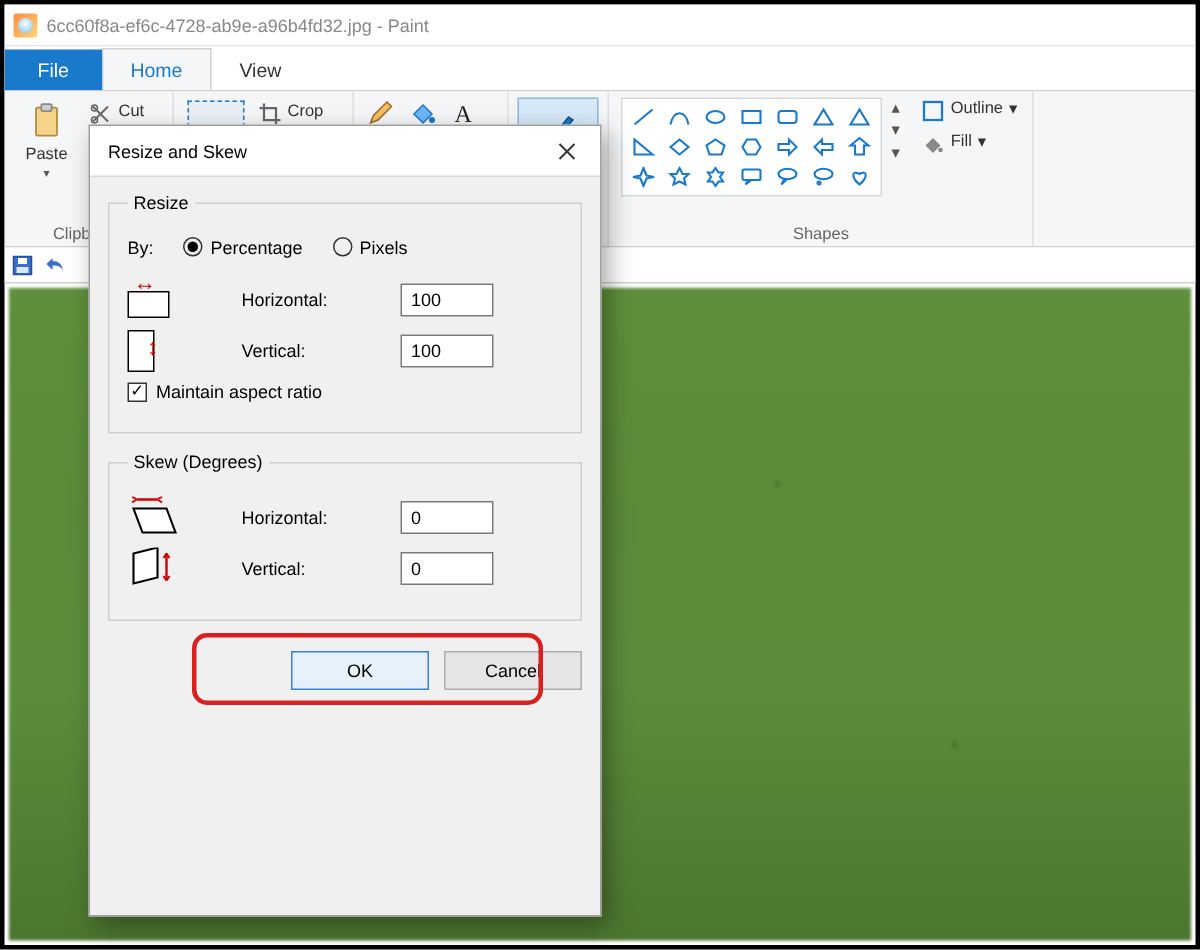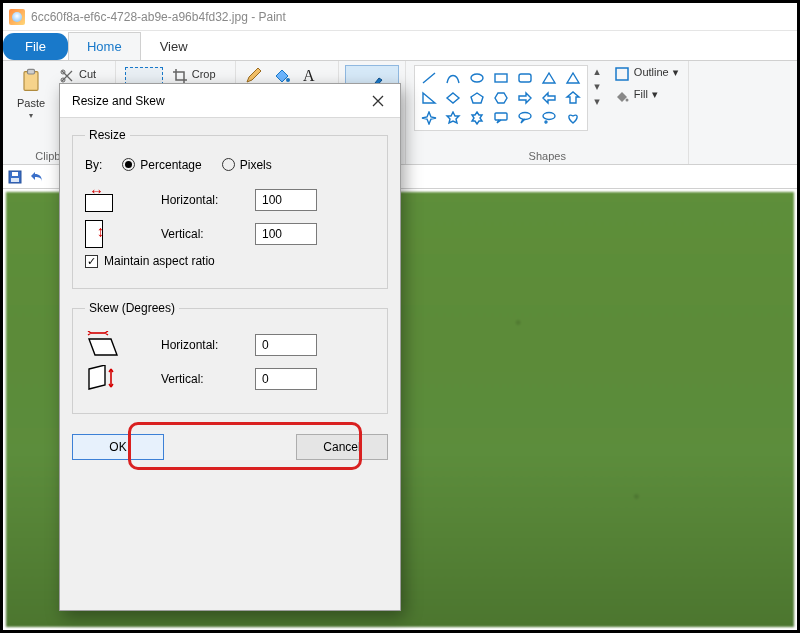--- a/index.html
+++ b/index.html
@@ -42,21 +42,20 @@
     height: 30px;
     background: #fff;
     border-bottom: 1px solid #d0d0d0;
   }
   .file-tab {
     background: #1979ca;
     color: #fff;
     padding: 6px 22px;
     font-size: 13px;
     cursor: pointer;
-    border-radius: 11px;
   }
   .rtab {
     padding: 6px 18px;
     font-size: 13px;
     cursor: pointer;
     color: #333;
     border: 1px solid transparent;
     border-bottom: none;
     margin-top: 24px;
   }
@@ -169,26 +168,26 @@
   .thumb.hbox::before{width:26px;height:16px;top:8px;left:0;}
   .thumb.vbox::before{width:16px;height:26px;left:0;top:0;}
   .thumb .arr{position:absolute;color:#d40000;font-size:15px;font-weight:bold;}
   .thumb.hbox .arr{top:-6px;left:4px;}
   .thumb.vbox .arr{right:8px;top:4px;transform:rotate(90deg);}
   .para{width:34px;height:28px;position:relative;}
   .para svg{position:absolute;inset:0;}
   .lbl{width:84px;margin-left:32px;}
   .txt{
     width:62px;height:22px;border:1px solid #7a7a7a;background:#fff;
-    padding:2px 6px;font-size:12px;font-family:inherit;
+    padding:2px 6px;font-size:12px;font-family:inherit;margin-left:12px;
   }
   .chk{display:flex;align-items:center;gap:6px;cursor:pointer;}
   .chk .box{width:13px;height:13px;border:1px solid #333;background:#fff;display:flex;align-items:center;justify-content:center;font-size:11px;line-height:1;}
   .dlg-buttons{
-    display:flex;gap:10px;justify-content:space-between;padding:8px 0 14px;
+    display:flex;gap:10px;justify-content:flex-end;padding:8px 0 14px;
   }
   .dlg-buttons button{
     width:92px;height:26px;font-family:inherit;font-size:12px;cursor:pointer;
     border:1px solid #adadad;background:#e5e5e5;
   }
   .dlg-buttons button.primary{
     border:1px solid #3c80d6;background:#e7f1fc;
   }
   .red-ring{
     position:absolute;border:3px solid #d92020;border-radius:10px;

